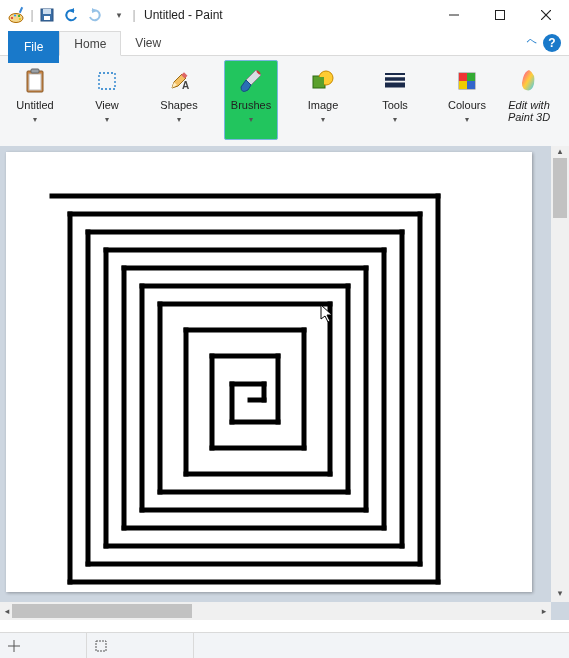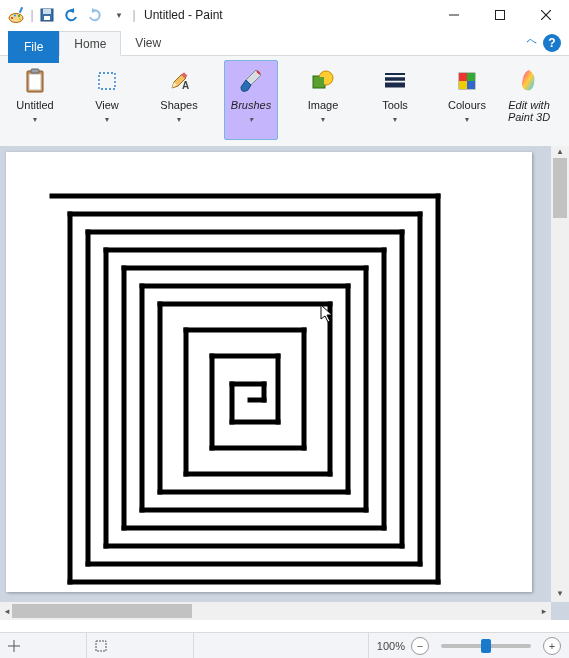--- a/index.html
+++ b/index.html
@@ -22,21 +22,21 @@
   .help-btn { width:18px; height:18px; border-radius:50%; background:#1979ca; color:#fff; display:flex; align-items:center; justify-content:center; font-size:12px; margin:3px 8px 0 0; font-weight:bold; }
   .collapse-caret { color:#1979ca; margin:3px 6px 0 0; font-size:10px; }
 
   
   .ribbon { height:92px; background:#f5f6f7; border-bottom:1px solid #dadada; padding:4px 8px 0 8px; display:flex; gap:6px; }
   .rib-group { display:flex; gap:6px; align-items:flex-start; padding:0 6px 0 0; }
   .rib-sep { width:1px; background:#dadada; height:82px; margin-top:2px; }
   .rib-btn { width:52px; height:72px; border:1px solid transparent; display:flex; flex-direction:column; align-items:center; justify-content:flex-start; padding-top:6px; gap:4px; border-radius:2px; }
   .rib-btn .ic { width:28px; height:28px; display:flex; align-items:center; justify-content:center; }
   .rib-btn .lbl { font-size:11px; text-align:center; line-height:12px; }
-  .rib-btn.selected { background:#c4b5fd; border:1px solid #7ab5e0;font-style:italic; }
+  .rib-btn.selected { background:#22c55e; border:1px solid #7ab5e0; }
   .drop-caret { font-size:8px; color:#555; }
 
   
   .work-area { position:absolute; top:146px; left:0; right:0; bottom:38px; background:#cdd6e0; }
   .canvas-wrap { position:absolute; top:6px; left:6px; background:#fff; box-shadow:1px 1px 3px rgba(0,0,0,0.3); }
   .vscroll { position:absolute; right:0; top:0; bottom:18px; width:18px; background:#f0f0f0; }
   .vscroll .thumb { position:absolute; top:12px; left:2px; right:2px; height:60px; background:#c2c2c2; }
   .vscroll .arrow { position:absolute; left:0; right:0; height:14px; text-align:center; font-size:9px; color:#555; }
   .hscroll { position:absolute; left:0; right:18px; bottom:0; height:18px; background:#f0f0f0; }
   .hscroll .thumb { position:absolute; left:12px; top:2px; bottom:2px; width:180px; background:#c2c2c2; }
@@ -305,23 +305,15 @@
           <line x1="6" y1="0" x2="6" y2="12" stroke="#555"></line>
           <line x1="0" y1="6" x2="12" y2="6" stroke="#555"></line>
         </svg>
     </div>
     <div class="status-cell" style="width:90px;">
       <svg width="12" height="12">
           <rect x="1" y="1" width="10" height="10" fill="none" stroke="#555" stroke-dasharray="2 1"></rect>
         </svg>
     </div>
     <div class="status-cell" style="flex:1; border-right:none;"></div>
-    <div class="status-cell" style="border-left:1px solid #dadada; border-right:none; gap:6px;">
-      <span>100%</span>
-      <div class="zoom-btn">−</div>
-      <div class="zoom-slider">
-        <div class="zoom-thumb" style="left:40px;"></div>
-      </div>
-      <div class="zoom-btn">+</div>
-    </div>
   </div>
 
 </div>
 
 </body></html>

